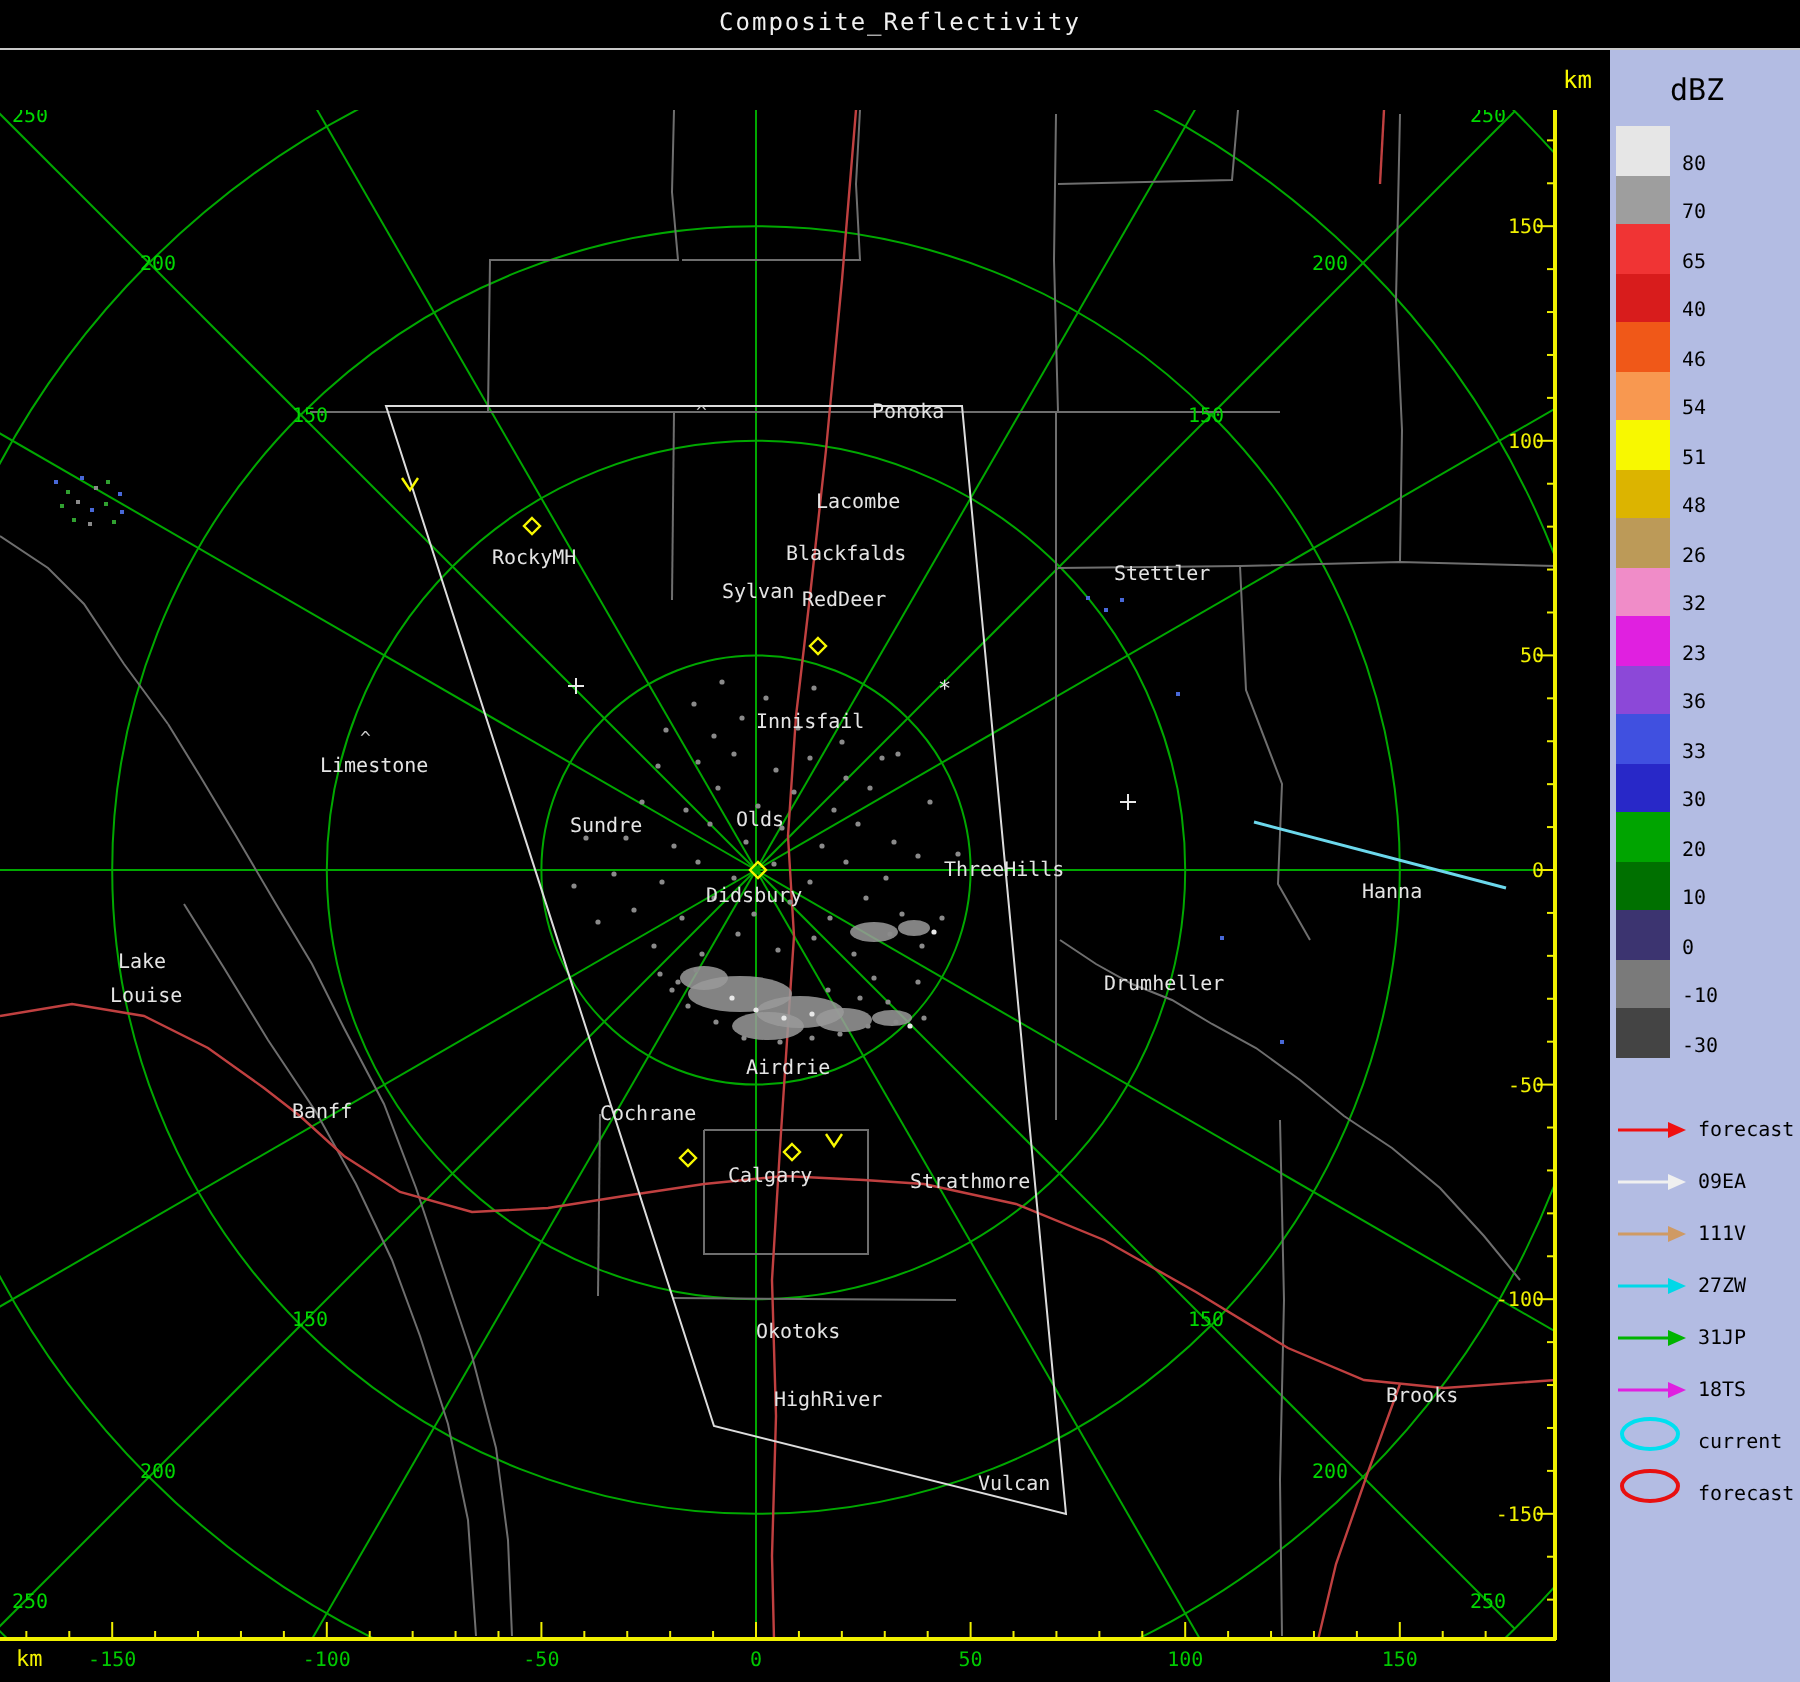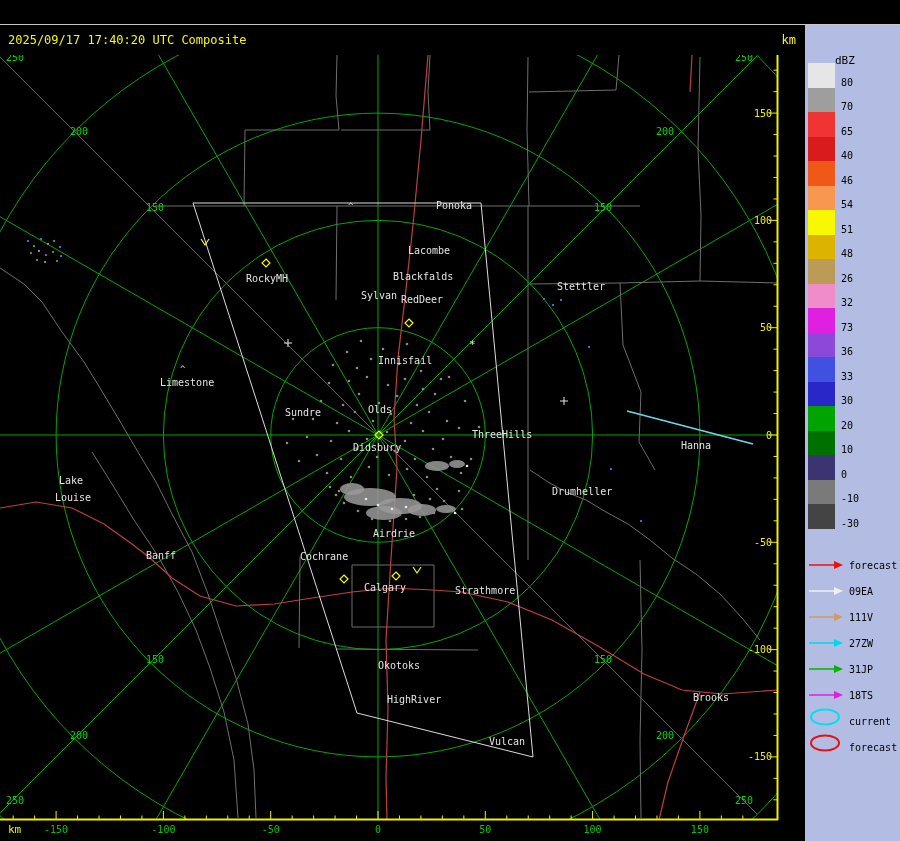--- a/index.html
+++ b/index.html
@@ -7,36 +7,38 @@
     font-family:"DejaVu Sans Mono","Liberation Mono",monospace}
   #screen{position:relative;width:900px;height:841px;background:#000}
   .titlebar{position:absolute;top:0;left:0;width:900px;height:24px;text-align:center;
     color:#f0f0f0;font-size:12px;line-height:22px;letter-spacing:1px}
   .separator{position:absolute;top:24px;left:0;width:900px;height:1px;background:#c8c8c8}
   .timestamp{position:absolute;top:33px;left:8px;color:#f8f800;font-size:12px;white-space:pre}
   .km-top{position:absolute;top:33px;left:752px;width:44px;text-align:right;color:#f8f800;font-size:12px}
   #map{position:absolute;left:0;top:0}
   #map text{font-family:"DejaVu Sans Mono","Liberation Mono",monospace}
   #sidebar{position:absolute;left:805px;top:25px;width:95px;height:816px;background:#b3bce3;color:#000}
-  .dbz{position:absolute;top:29px;left:30px;font-size:11px}
+  .dbz{position:absolute;top:11px;left:30px;font-size:15px}
   #colorbar{position:absolute;top:38px;left:3px}
   .cb-row{display:flex;align-items:flex-end;height:24.5px}
   .chip{width:27px;height:24.5px;flex:0 0 27px}
   .cb-label{margin-left:6px;font-size:10px}
   #legend{position:absolute;top:520px;left:3px;width:92px}
   .legend-row{display:flex;align-items:flex-end;height:26px}
   .legend-row svg{flex:0 0 36px}
   .lg-label{margin-left:5px;font-size:10px}
 </style>
 </head>
 <body>
 
 <div id="screen">
+  <div class="titlebar">
+    <span>Composite_Reflectivity</span>
+  </div>
   <div class="separator"></div>
-  <div class="timestamp">2025/09/17 17:40:20 UTC Composite</div>
   <div class="km-top">km</div>
 
   <svg id="map" width="780" height="841" viewBox="0 0 780 841">
       <defs>
         <clipPath id="mc">
           <rect x="0" y="55" width="778" height="765"></rect>
         </clipPath>
       </defs>
       <g clip-path="url(#mc)">
         <circle cx="378" cy="435" r="107.3" fill="none" stroke="#00a800" stroke-width="1"></circle>
@@ -380,21 +382,21 @@
         <div class="cb-row">
           <div class="chip" style="background: rgb(188, 154, 88);"></div>
           <span class="cb-label">26</span>
         </div>
         <div class="cb-row">
           <div class="chip" style="background: rgb(240, 140, 200);"></div>
           <span class="cb-label">32</span>
         </div>
         <div class="cb-row">
           <div class="chip" style="background: rgb(224, 32, 224);"></div>
-          <span class="cb-label">73</span>
+          <span class="cb-label">23</span>
         </div>
         <div class="cb-row">
           <div class="chip" style="background: rgb(140, 72, 216);"></div>
           <span class="cb-label">36</span>
         </div>
         <div class="cb-row">
           <div class="chip" style="background: rgb(64, 80, 224);"></div>
           <span class="cb-label">33</span>
         </div>
         <div class="cb-row">

